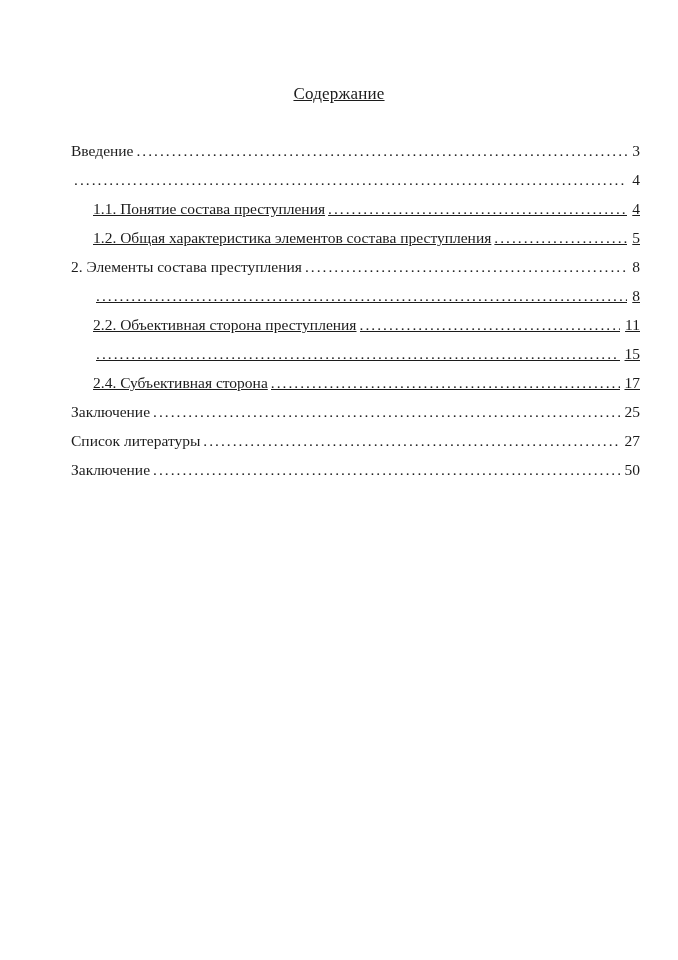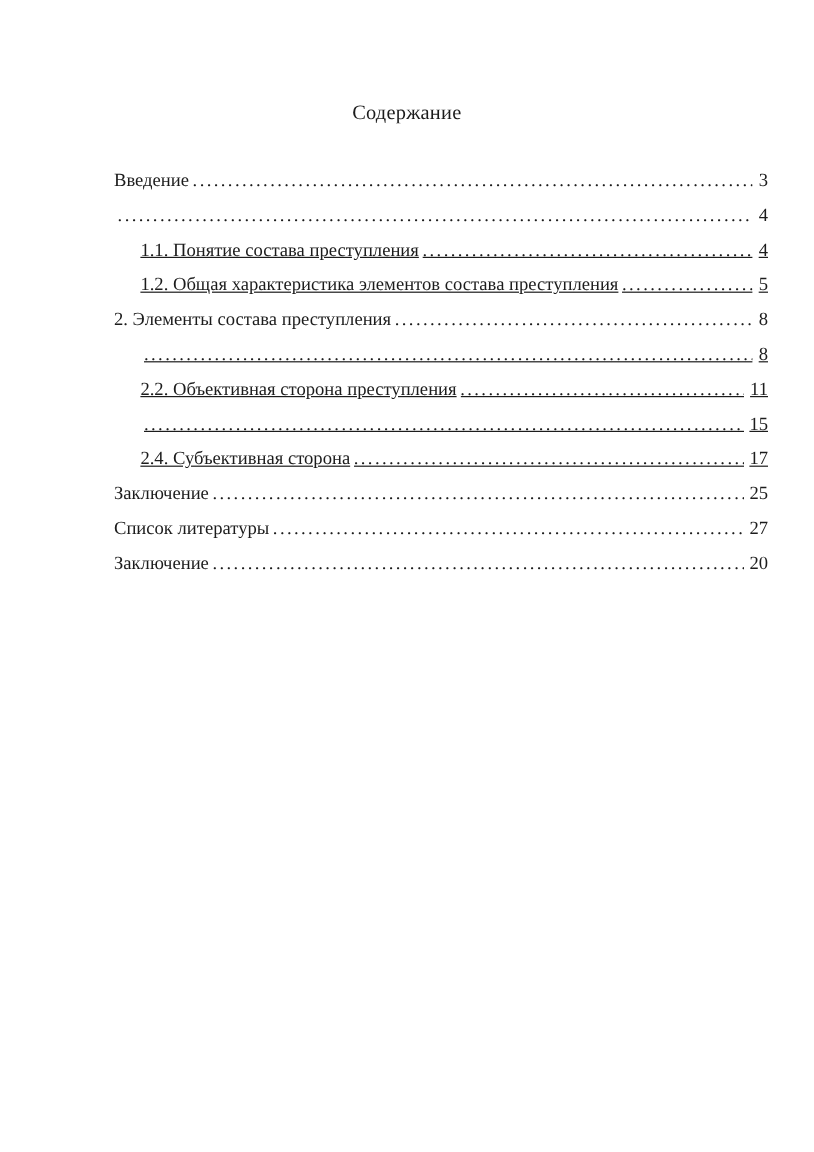--- a/index.html
+++ b/index.html
@@ -16,23 +16,24 @@
     font-family: "Liberation Serif", "DejaVu Serif", serif;
     overflow: hidden;
     box-sizing: border-box;
   }
   .doc-title {
     padding-top: 84px;
     text-align: center;
     font-size: 17px;
     line-height: 20px;
     letter-spacing: 0.2px;
+    text-decoration: underline;
   }
   .toc-list {
-    margin: 38px 38px 0 95px; 
+    margin: 38px 38px 0 71px; 
   }
   .toc-row {
     display: flex;
     align-items: baseline;
     height: 29px;
     font-size: 15.5px;
     white-space: nowrap;
   }
   .toc-row.lvl1 {
     padding-left: 22px;
@@ -122,17 +123,17 @@
 
   <div class="toc-row lvl0">
     <span class="toc-label">Список литературы</span>
     <span class="leader" aria-hidden="true">............................................................................................................................................................................................................................................................................................................</span>
     <span class="toc-page">27</span>
   </div>
 
   <div class="toc-row lvl0">
     <span class="toc-label">Заключение</span>
     <span class="leader" aria-hidden="true">............................................................................................................................................................................................................................................................................................................</span>
-    <span class="toc-page">20</span>
+    <span class="toc-page">50</span>
   </div>
 </div>
 
 </div>
 
 </body></html>

